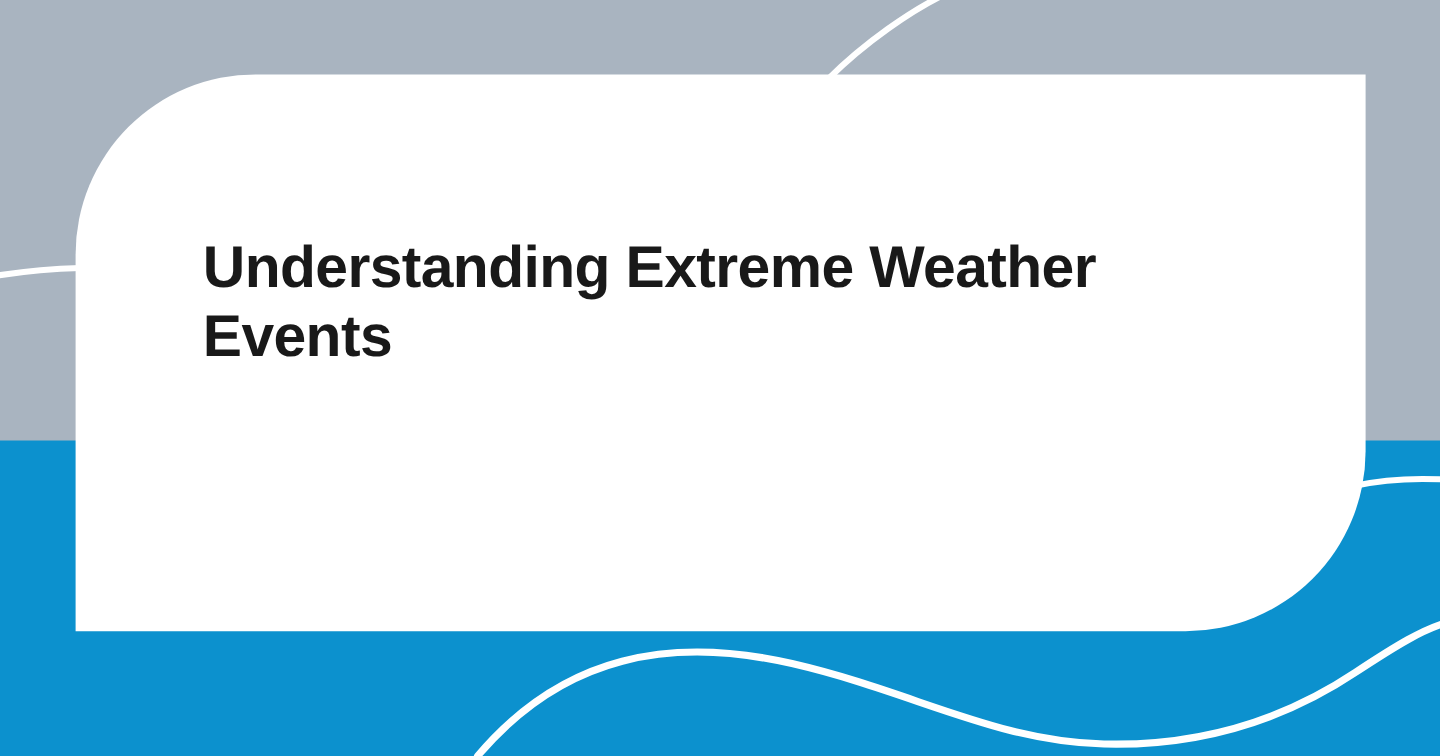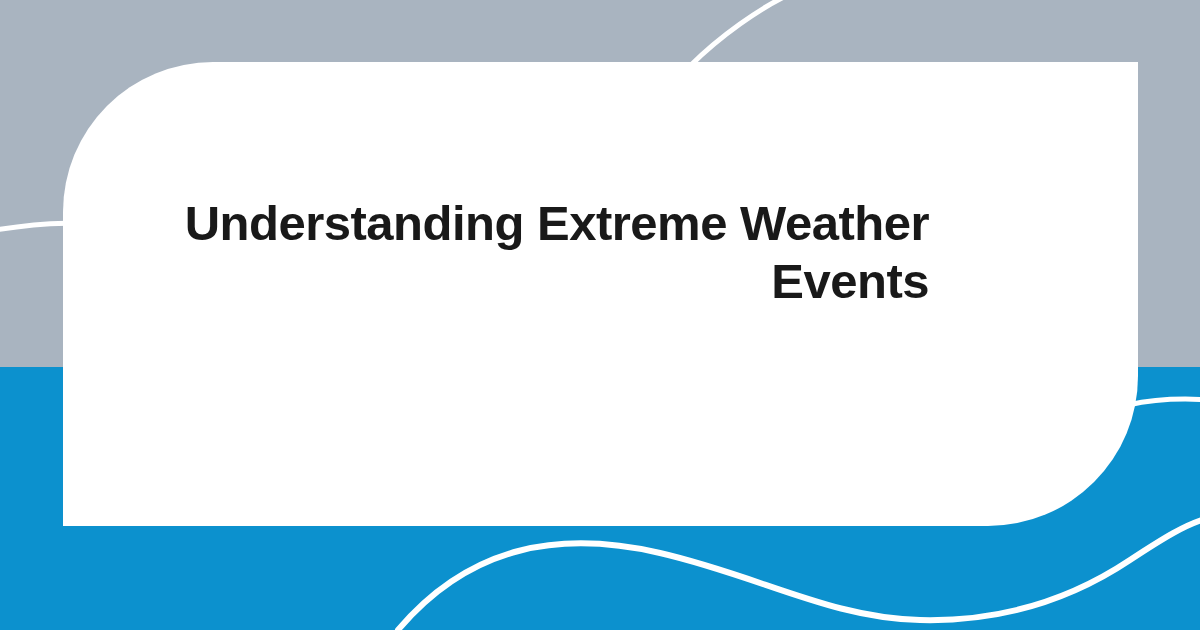--- a/index.html
+++ b/index.html
@@ -56,21 +56,20 @@
 
   #poster-title {
     margin: 0;
     font-family: "Liberation Sans", "DejaVu Sans", sans-serif;
     font-weight: bold;
     font-size: 49px;
     line-height: 58px;
     letter-spacing: -0.5px;
     color: #191919;
     word-wrap: break-word;
-    text-align: right;
   }
 </style>
 </head>
 <body>
 
 <div id="poster">
 
   <svg class="bg-layer" viewBox="0 0 1200 630" preserveAspectRatio="none" xmlns="http://www.w3.org/2000/svg">
 
     <rect x="0" y="0" width="1200" height="630" fill="#a9b4c0"></rect>

